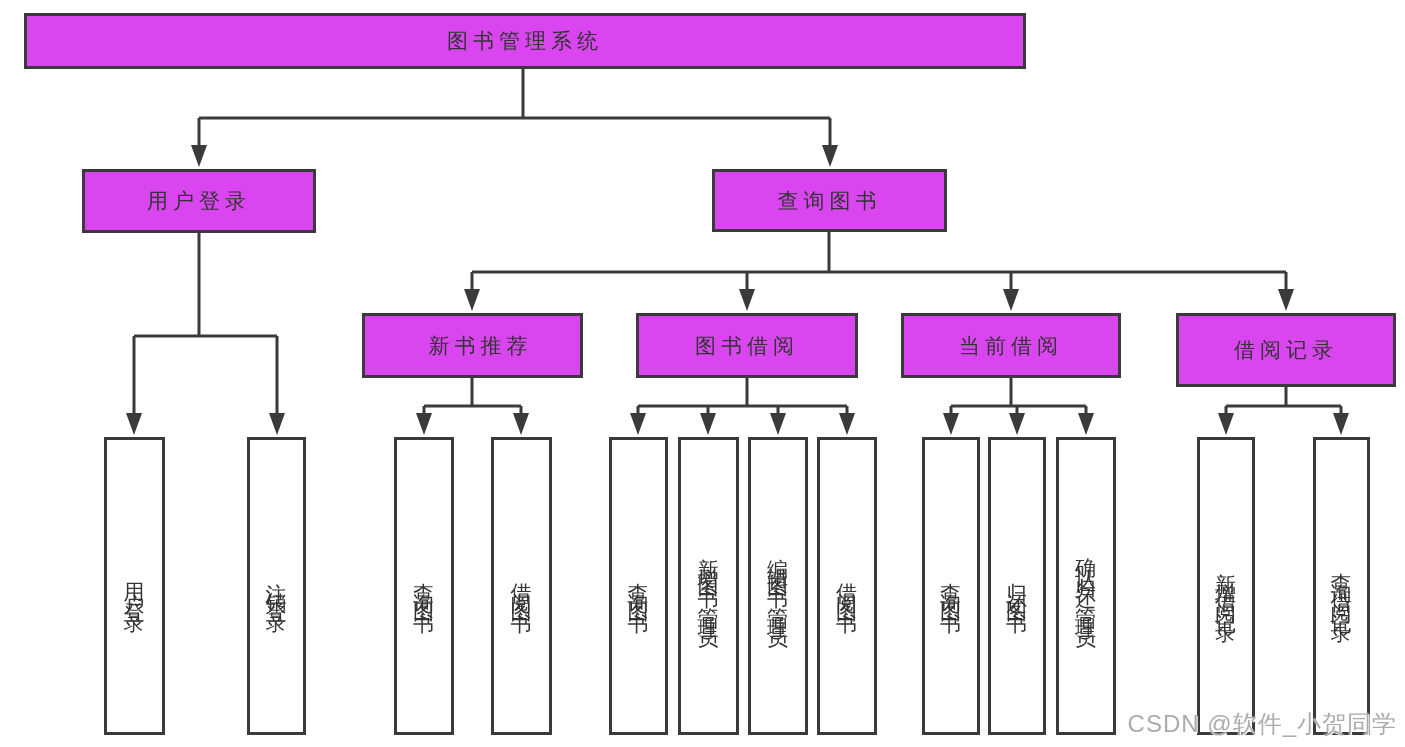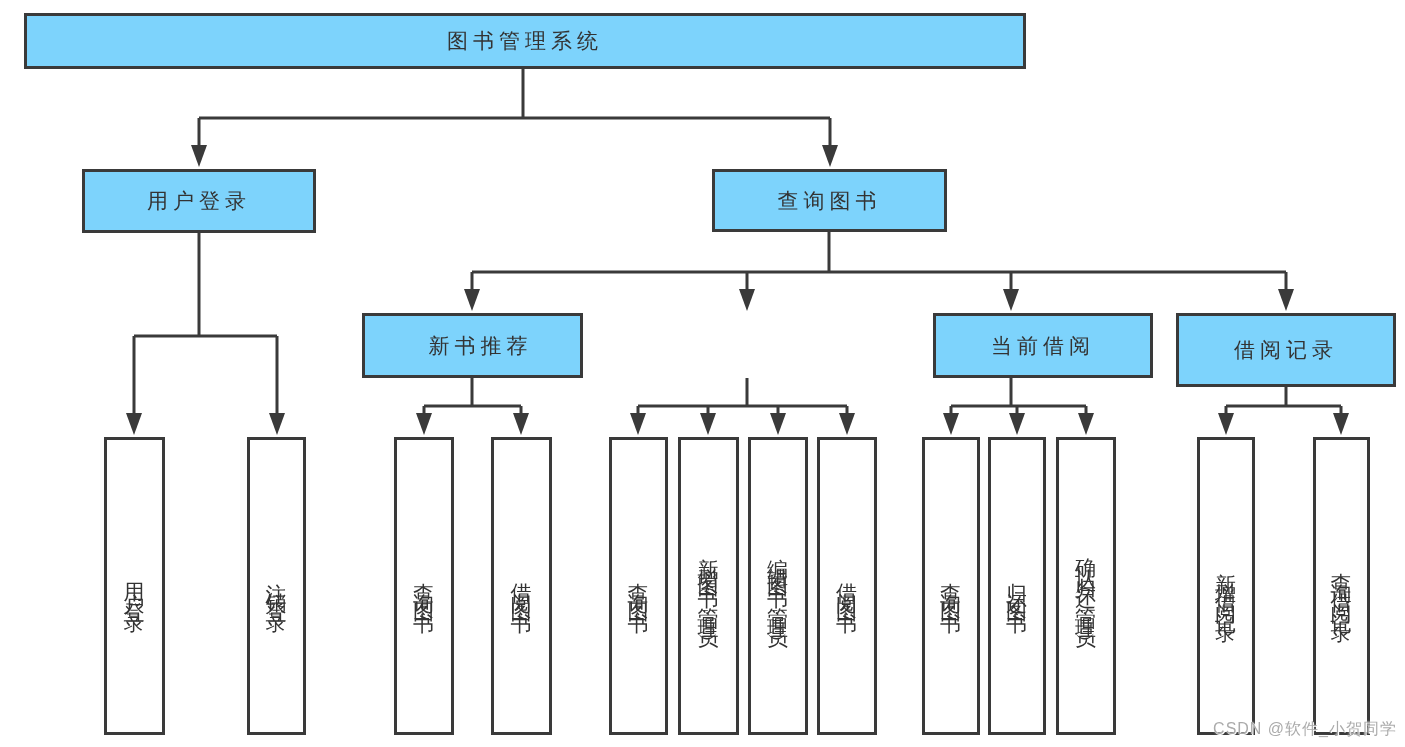--- a/index.html
+++ b/index.html
@@ -16,21 +16,21 @@
     overflow: hidden;
   }
   .wires {
     position: absolute;
     left: 0;
     top: 0;
   }
   .node {
     position: absolute;
     box-sizing: border-box;
-    background: #7dd3fc;
+    background: #d946ef;
     border: 3px solid var(--line, #3a3a3a);
     display: flex;
     align-items: center;
     justify-content: center;
     color: var(--text, #333);
     font-size: 21px;
     letter-spacing: 5px;
     white-space: nowrap;
   }
   .leaf {
@@ -50,21 +50,21 @@
     font-size: 21px;
     letter-spacing: 10px;
     color: var(--text, #333);
     line-height: 1;
     white-space: nowrap;
   }
   .watermark {
     position: absolute;
     right: 8px;
     bottom: 7px;
-    font-size: 16px;
+    font-size: 24px;
     color: var(--wm, #ababab);
     letter-spacing: 1px;
     text-shadow: 0 0 2px #ffffff, 1px 1px 0 #ffffff;
     z-index: 5;
     white-space: nowrap;
   }
 </style>
 </head>
 <body>
 
@@ -109,21 +109,22 @@
       <polygon points="1333,413 1349,413 1341,435"></polygon>
     </g>
   </svg>
 
   <div class="node" style="left:24px; top:13px; width:1002px; height:56px;">图书管理系统</div>
 
   <div class="node" style="left:82px; top:169px; width:234px; height:64px;">用户登录</div>
   <div class="node" style="left:712px; top:169px; width:235px; height:63px;">查询图书</div>
 
   <div class="node" style="left:362px; top:313px; width:221px; height:65px;padding-left:16px;">新书推荐</div>
-  <div class="node" style="left:901px; top:313px; width:220px; height:65px;margin-left:32px;">当前借阅</div>
+  <div class="node" style="left:636px; top:313px; width:222px; height:65px;">图书借阅</div>
+  <div class="node" style="left:901px; top:313px; width:220px; height:65px;">当前借阅</div>
   <div class="node" style="left:1176px; top:313px; width:220px; height:74px;">借阅记录</div>
 
   <div class="leaf" style="left:104px; width:61px;">
     <span class="vlabel">用户登录</span>
   </div>
   <div class="leaf" style="left:247px; width:59px;">
     <span class="vlabel">注销登录</span>
   </div>
 
   <div class="leaf" style="left:394px; width:60px;">

